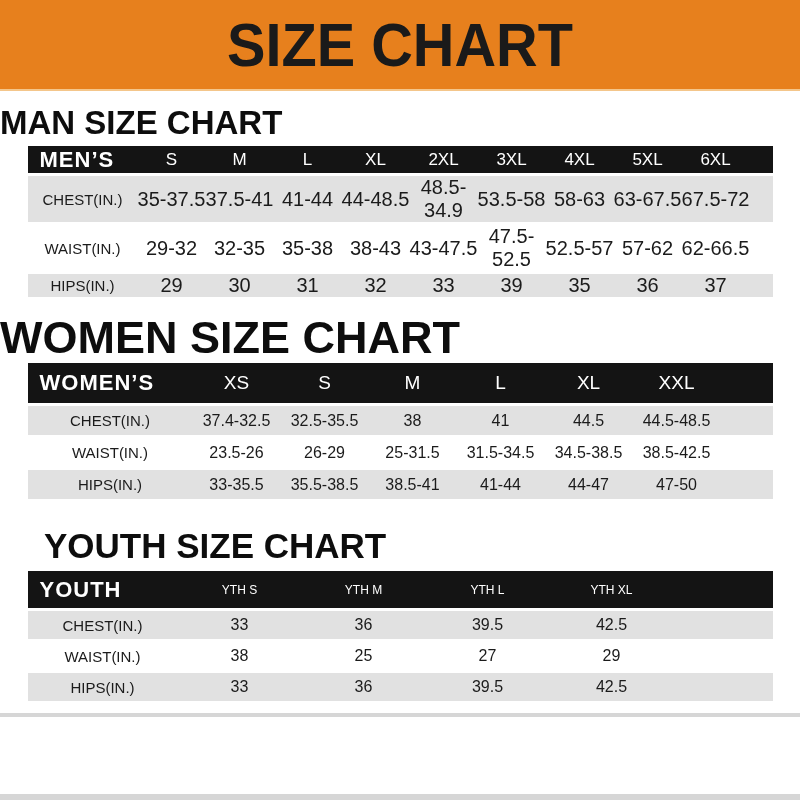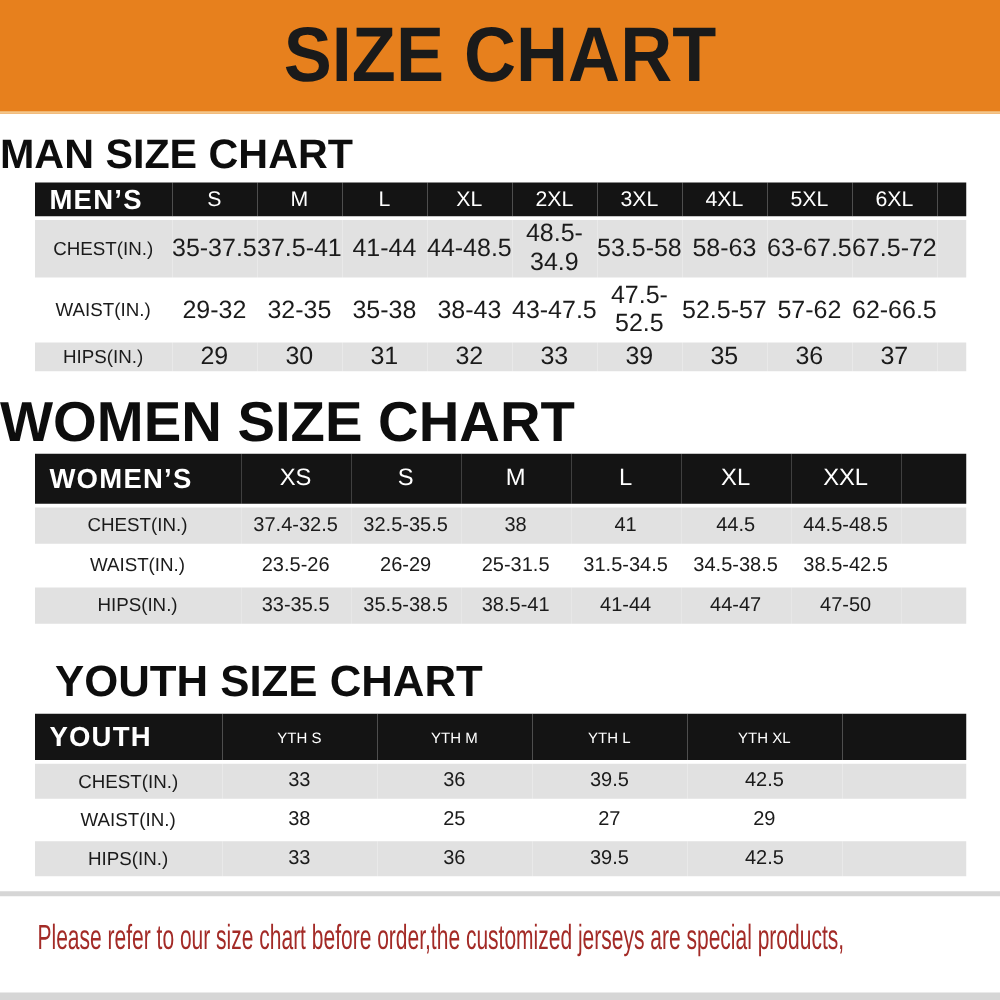--- a/index.html
+++ b/index.html
@@ -233,16 +233,15 @@
       <td>39.5</td>
       <td>42.5</td>
       <td></td>
     </tr>
   </tbody>
 </table>
 
 <div class="table-strip"></div>
 
 <div class="footer-note">
-  <span class="footer-line"><span>Please refer to our size chart before order,the customized jerseys are special products,</span></span>
 </div>
 
 <div class="bottom-strip"></div>
 
 </body></html>

